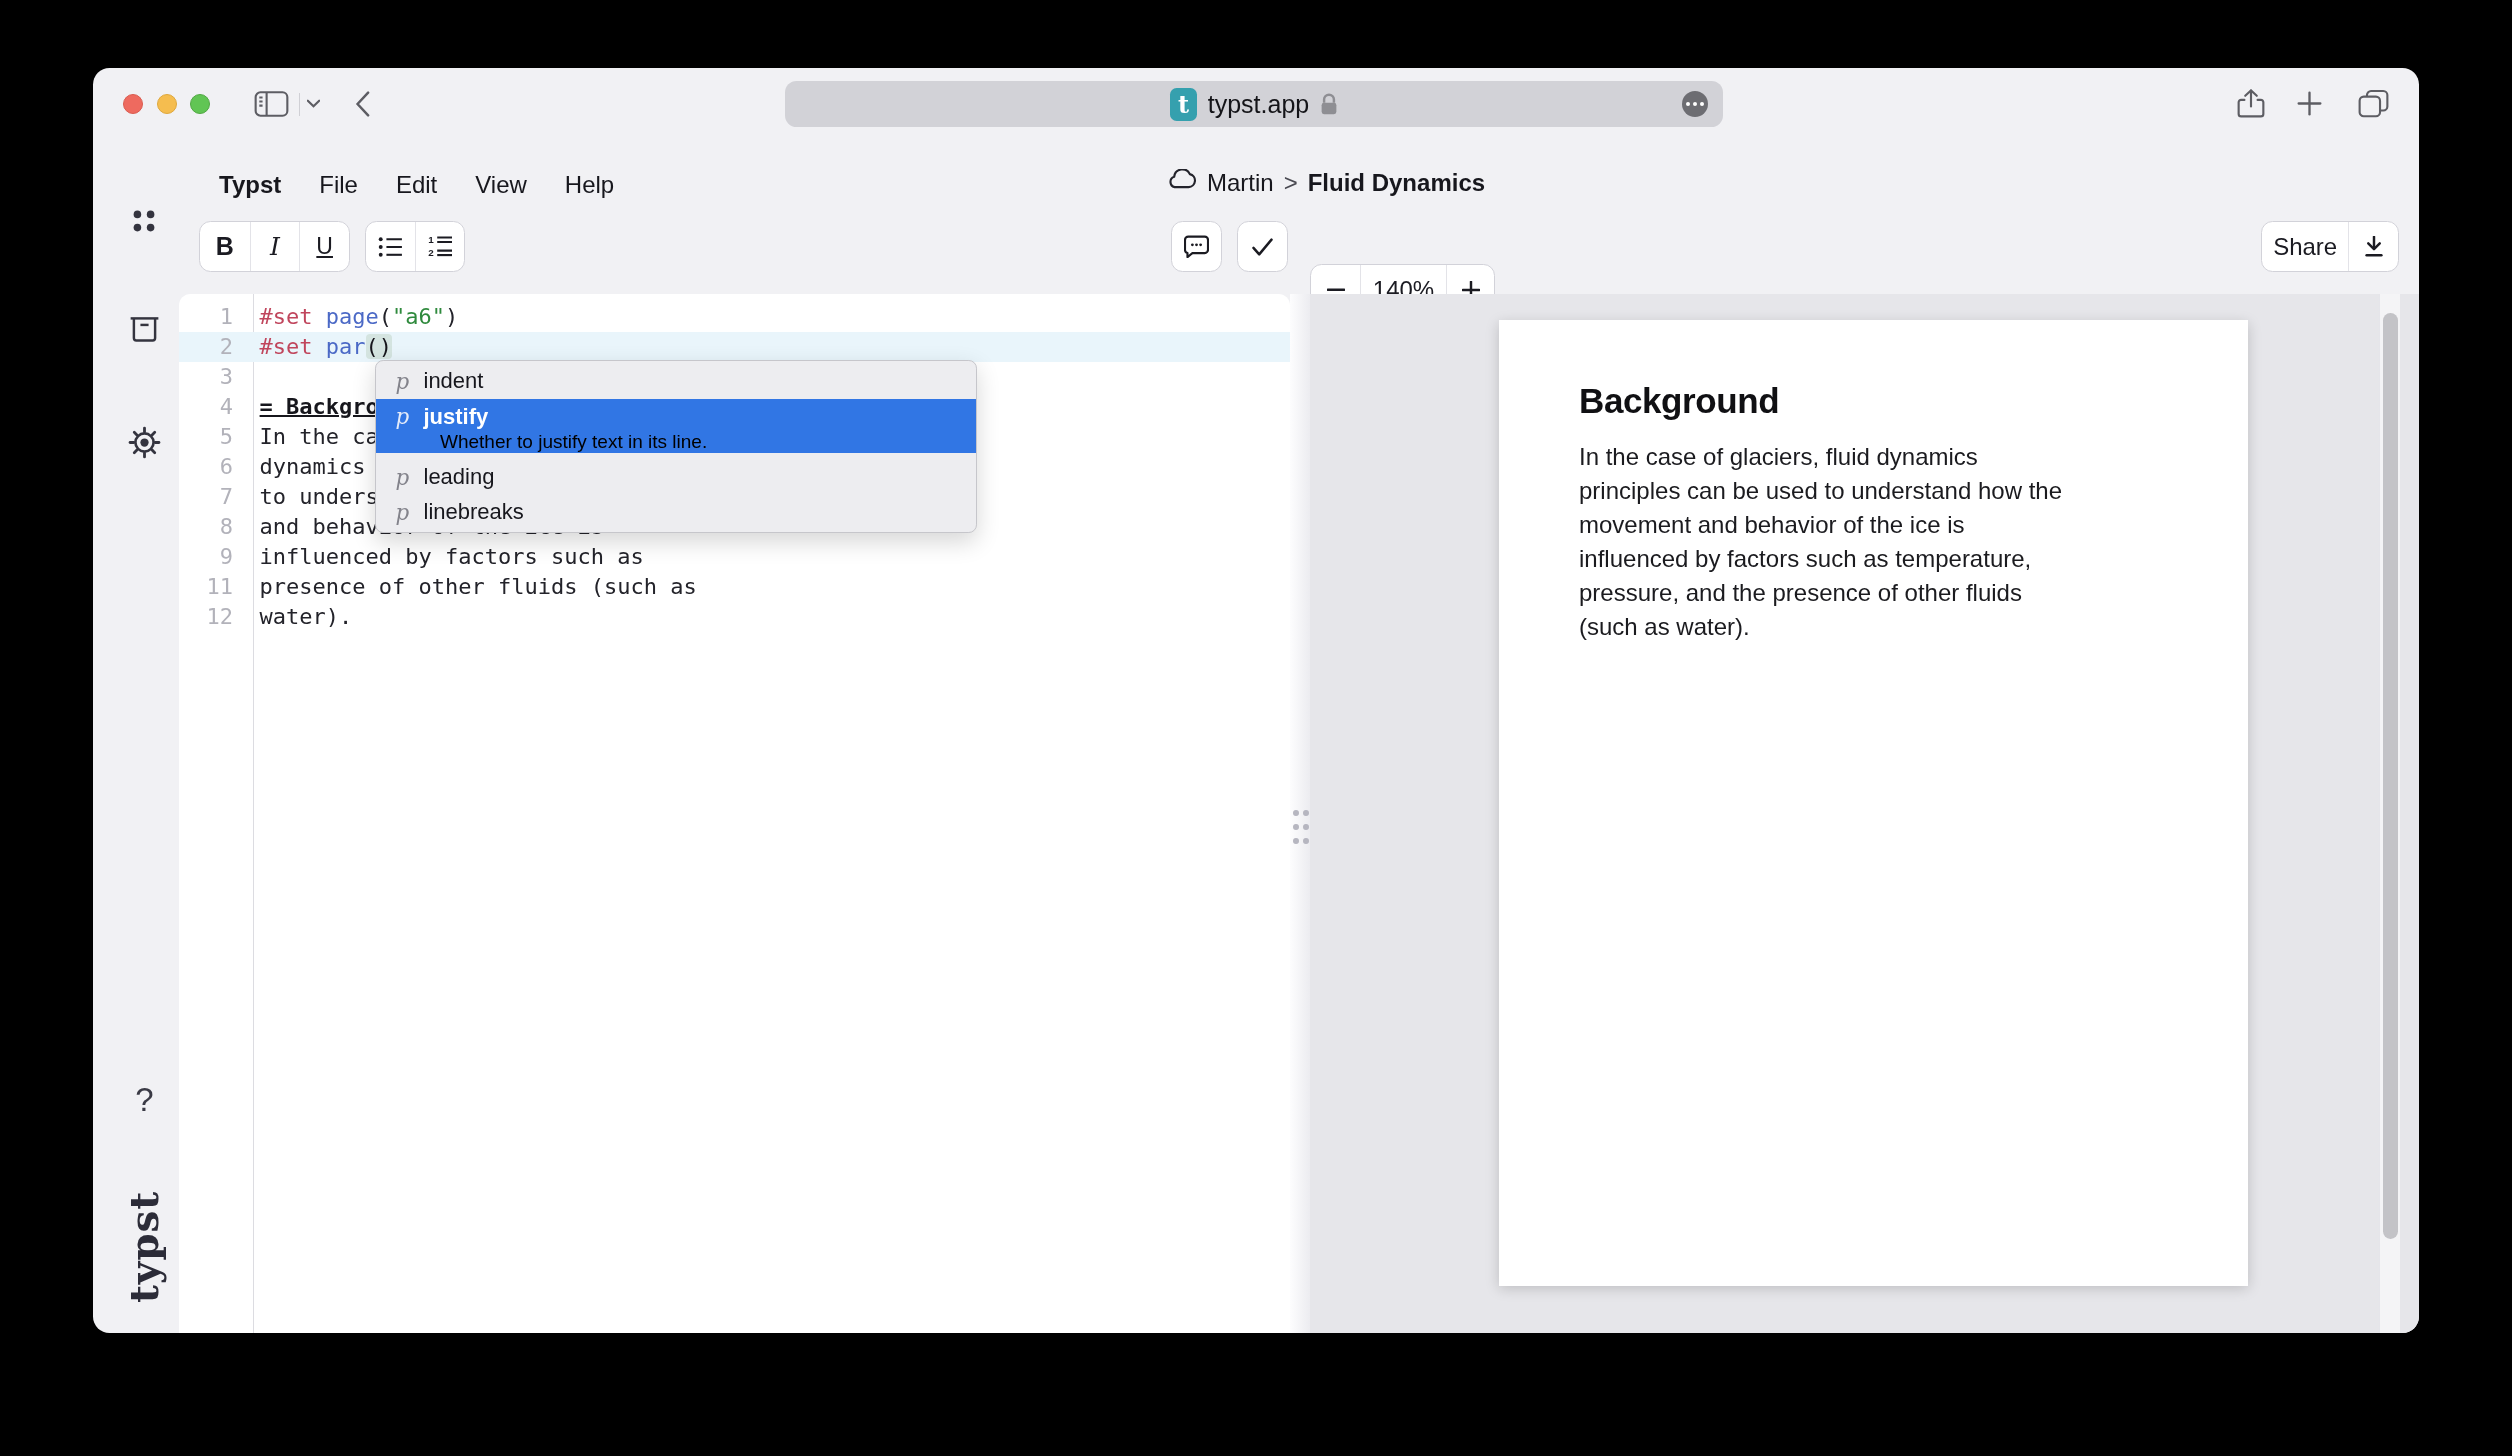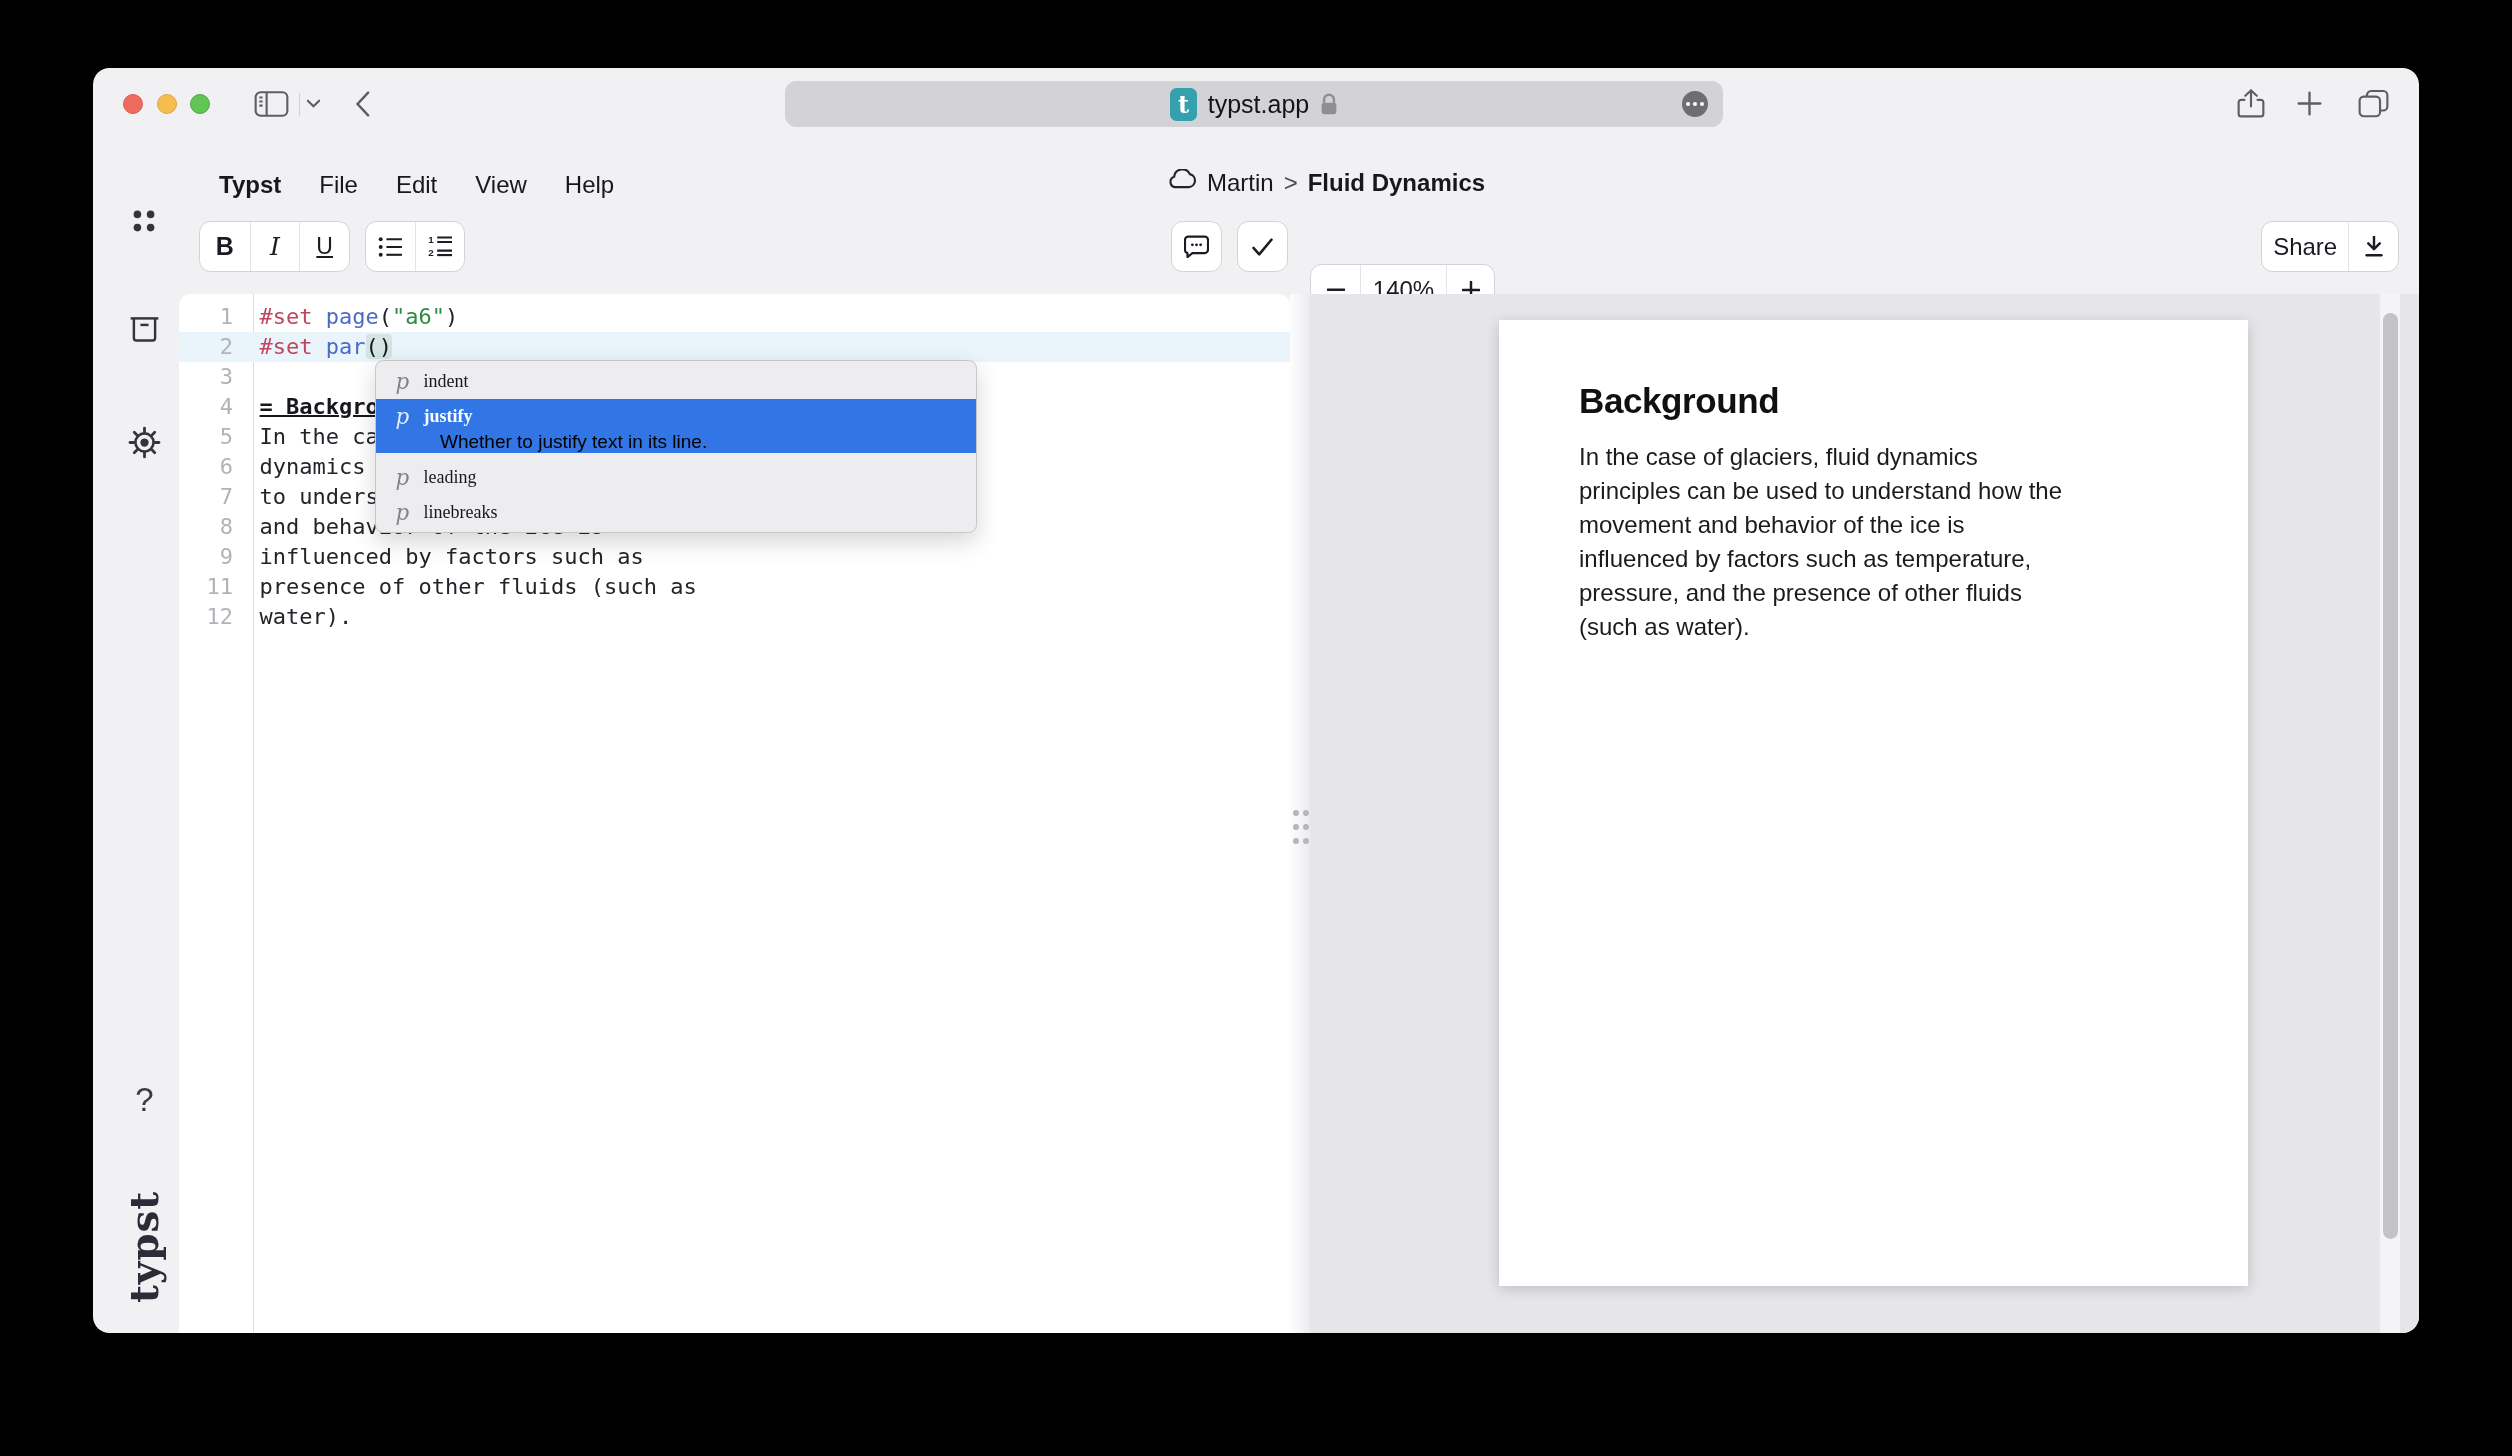--- a/index.html
+++ b/index.html
@@ -74,21 +74,21 @@
   
   .dropdown { position:absolute; left:282px; top:292px; width:602px; background:#ededf0;
               border:1.2px solid #c6c6cb; border-radius:8.2px; padding:2.5px 0;
               box-shadow:0 8.2px 23px rgba(0,0,0,.16); z-index:50; overflow:hidden; }
   .dd-item { padding:0 0 0 18px; }
   .dd-main { display:flex; align-items:center; height:35px; }
   .dd-item.selected { background:#3176e4; }
   .dd-item.selected .dd-main { height:36px; }
   .dd-prefix { font-family:"DejaVu Serif", serif; font-style:italic; font-size:21.4px;
                color:#83838b; width:16.5px; text-align:center; flex:none; }
-  .dd-label { font-family:Liberation Serif, serif; font-size:18px; color:#17171d;
+  .dd-label { font-family:Liberation Sans, sans-serif; font-size:22px; color:#17171d;
               margin-left:13px; }
   .dd-item.selected .dd-prefix { color:#e4ebf9; }
   .dd-item.selected .dd-label { color:#fff; font-weight:bold; }
   .dd-desc { margin:-3.3px 0 6.6px 46px; font-size:19px; color:#000000; }
 
   
   .splitter { position:absolute; left:1197px; top:226px; width:20px; height:1039px;
               background:linear-gradient(to right,#fdfdfe,#ececf0); }
   .grip-dot { position:absolute; width:5.8px; height:5.8px; border-radius:50%; background:#b6b6c0; }
 

